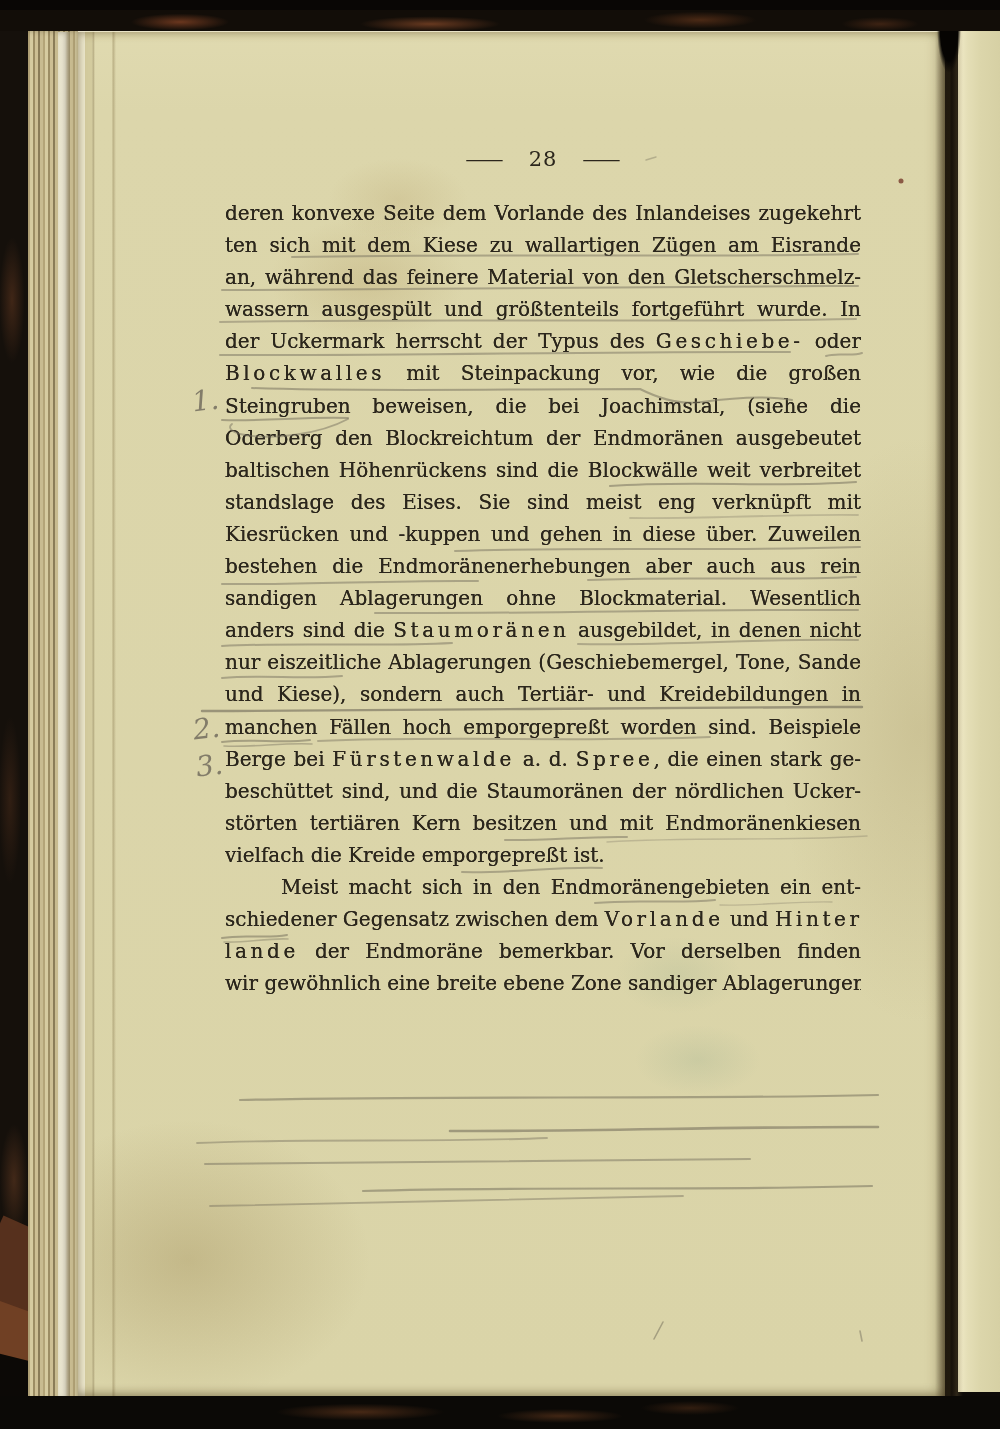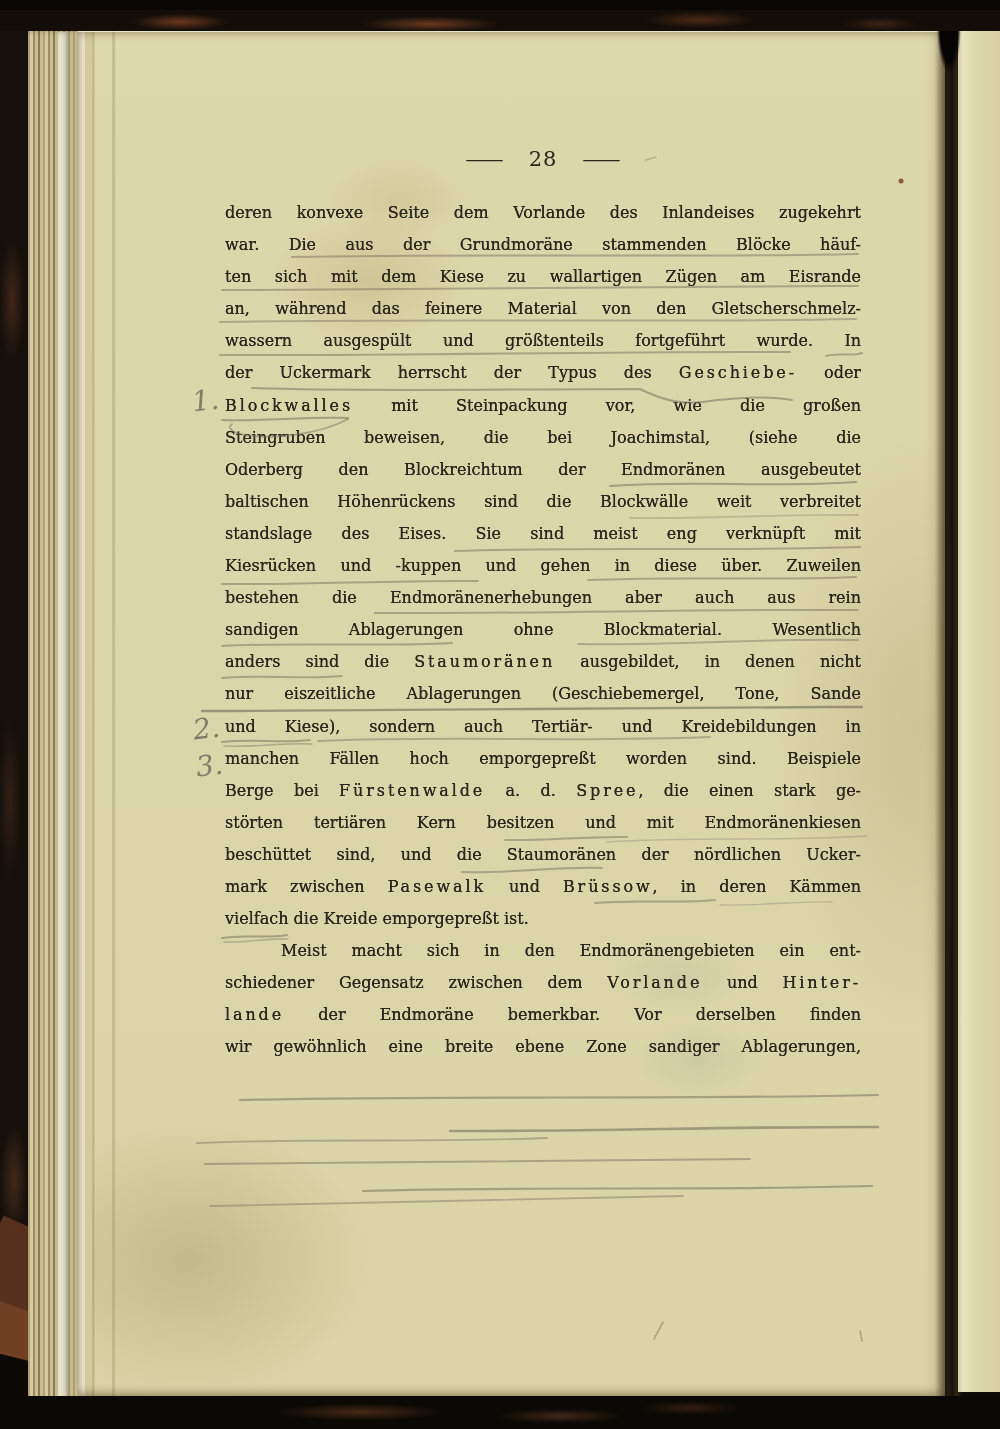--- a/index.html
+++ b/index.html
@@ -58,21 +58,21 @@
       radial-gradient(70px 10px at 690px 12px,rgba(88,50,26,.5),transparent 70%);}
 
   
   .header-row{position:absolute;left:225px;top:147px;width:636px;z-index:8;
     display:flex;justify-content:center;align-items:center;gap:34px;
     color:#2b261c;font-size:21px;}
   .dash{display:inline-block;transform:scaleX(1.9);}
   .pgnum{letter-spacing:1px;}
 
   #text-block{position:absolute;left:225px;top:197px;width:636px;z-index:8;
-    color:#2b261c;font-size:16px;line-height:32.1px;overflow:hidden;
+    color:#2b261c;font-size:20px;line-height:32.1px;overflow:hidden;
     text-shadow:0 0 .4px #2b261c;}
   .line{white-space:nowrap;text-align:justify;text-align-last:justify;height:32.1px;}
   .line.flush{text-align-last:left;}
   .line.indent{text-indent:56px;}
   .sp{letter-spacing:.18em;}
 
   
   #pencil-layer{position:absolute;left:0;top:0;z-index:9;pointer-events:none;}
   #margin-marks{position:absolute;left:0;top:0;width:0;height:0;z-index:9;}
   .margin-mark{position:absolute;font-style:italic;font-size:28px;color:#6d675a;opacity:.8;
@@ -96,41 +96,39 @@
   <div class="gutter-top-wedge"></div>
 
   <div class="header-row">
     <span class="dash">—</span>
     <span class="pgnum">28</span>
     <span class="dash">—</span>
   </div>
 
   <div id="text-block">
       <div class="line"><span>deren konvexe Seite dem Vorlande des Inlandeises zugekehrt</span></div>
-      <div class="line"><span>war.  Die aus der Grundmoräne stammenden Blöcke häuf-</span></div>
       <div class="line"><span>ten sich mit dem Kiese zu wallartigen Zügen am Eisrande</span></div>
       <div class="line"><span>an, während das feinere Material von den Gletscherschmelz-</span></div>
       <div class="line"><span>wassern ausgespült und größtenteils fortgeführt wurde.  In</span></div>
       <div class="line"><span>der Uckermark herrscht der Typus des </span><span class="sp">Geschiebe-</span><span> oder</span></div>
       <div class="line"><span class="sp">Blockwalles</span><span> mit Steinpackung vor, wie die großen</span></div>
       <div class="line"><span>Steingruben beweisen, die bei Joachimstal, (siehe die</span></div>
       <div class="line"><span>Oderberg den Blockreichtum der Endmoränen ausgebeutet</span></div>
       <div class="line"><span>baltischen Höhenrückens sind die Blockwälle weit verbreitet</span></div>
       <div class="line"><span>standslage des Eises.  Sie sind meist eng verknüpft mit</span></div>
       <div class="line"><span>Kiesrücken und -kuppen und gehen in diese über.  Zuweilen</span></div>
       <div class="line"><span>bestehen die Endmoränenerhebungen aber auch aus rein</span></div>
       <div class="line"><span>sandigen Ablagerungen ohne Blockmaterial.  Wesentlich</span></div>
       <div class="line"><span>anders sind die </span><span class="sp">Staumoränen</span><span> ausgebildet, in denen nicht</span></div>
       <div class="line"><span>nur eiszeitliche Ablagerungen (Geschiebemergel, Tone, Sande</span></div>
       <div class="line"><span>und Kiese), sondern auch Tertiär- und Kreidebildungen in</span></div>
       <div class="line"><span>manchen Fällen hoch emporgepreßt worden sind.  Beispiele</span></div>
       <div class="line"><span>Berge bei </span><span class="sp">Fürstenwalde</span><span> a. d. </span><span class="sp">Spree</span><span>, die einen stark ge-</span></div>
+      <div class="line"><span>beschüttet sind, und die Staumoränen der nördlichen Ucker-</span></div>
       <div class="line"><span>störten tertiären Kern besitzen und mit Endmoränenkiesen</span></div>
-      <div class="line"><span>beschüttet sind, und die Staumoränen der nördlichen Ucker-</span></div>
-      <div class="line"><span>mark zwischen </span><span class="sp">Pasewalk</span><span> und </span><span class="sp">Brüssow</span><span>, in deren Kämmen</span></div>
       <div class="line flush"><span>vielfach die Kreide emporgepreßt ist.</span></div>
       <div class="line indent"><span>Meist macht sich in den Endmoränengebieten ein ent-</span></div>
       <div class="line"><span>schiedener Gegensatz zwischen dem </span><span class="sp">Vorlande</span><span> und </span><span class="sp">Hinter-</span></div>
       <div class="line"><span class="sp">lande</span><span> der Endmoräne bemerkbar.  Vor derselben finden</span></div>
       <div class="line"><span>wir gewöhnlich eine breite ebene Zone sandiger Ablagerungen,</span></div>
     </div>
 
   <div id="margin-marks">
       <span class="margin-mark" style="left: 192px; top: 384px;">1.</span>
       <span class="margin-mark" style="left: 193px; top: 712px;">2.</span>

